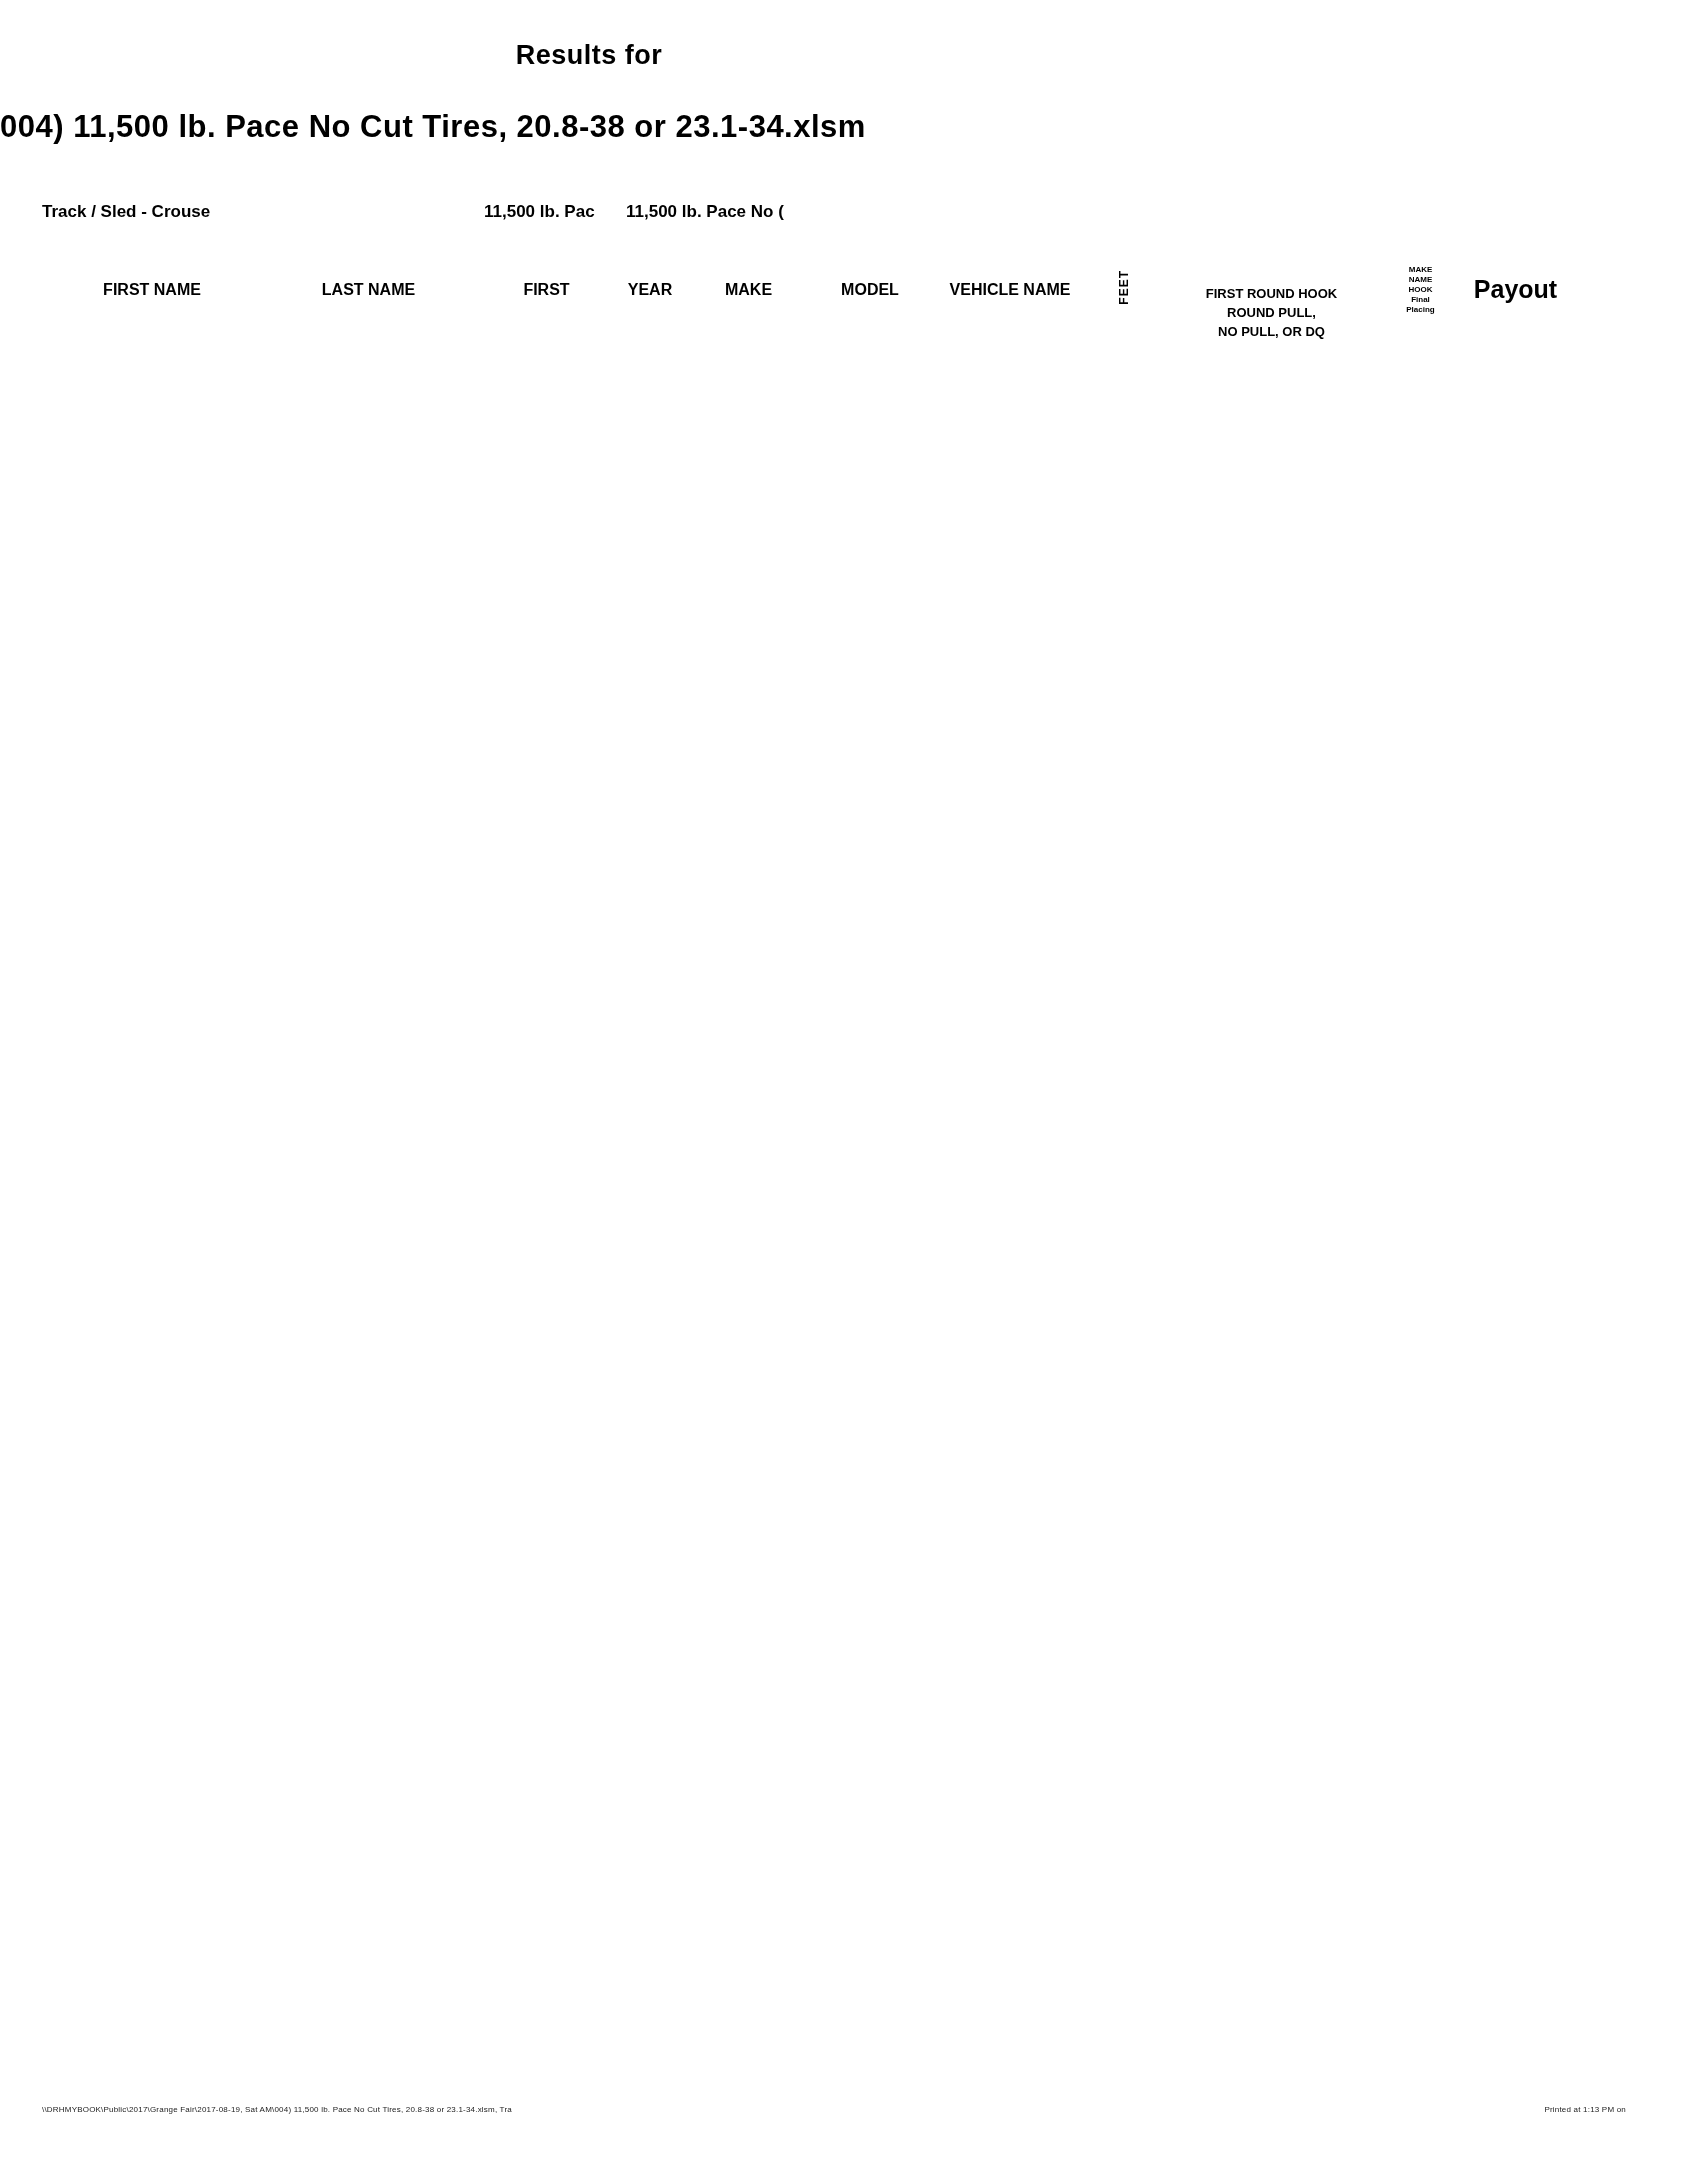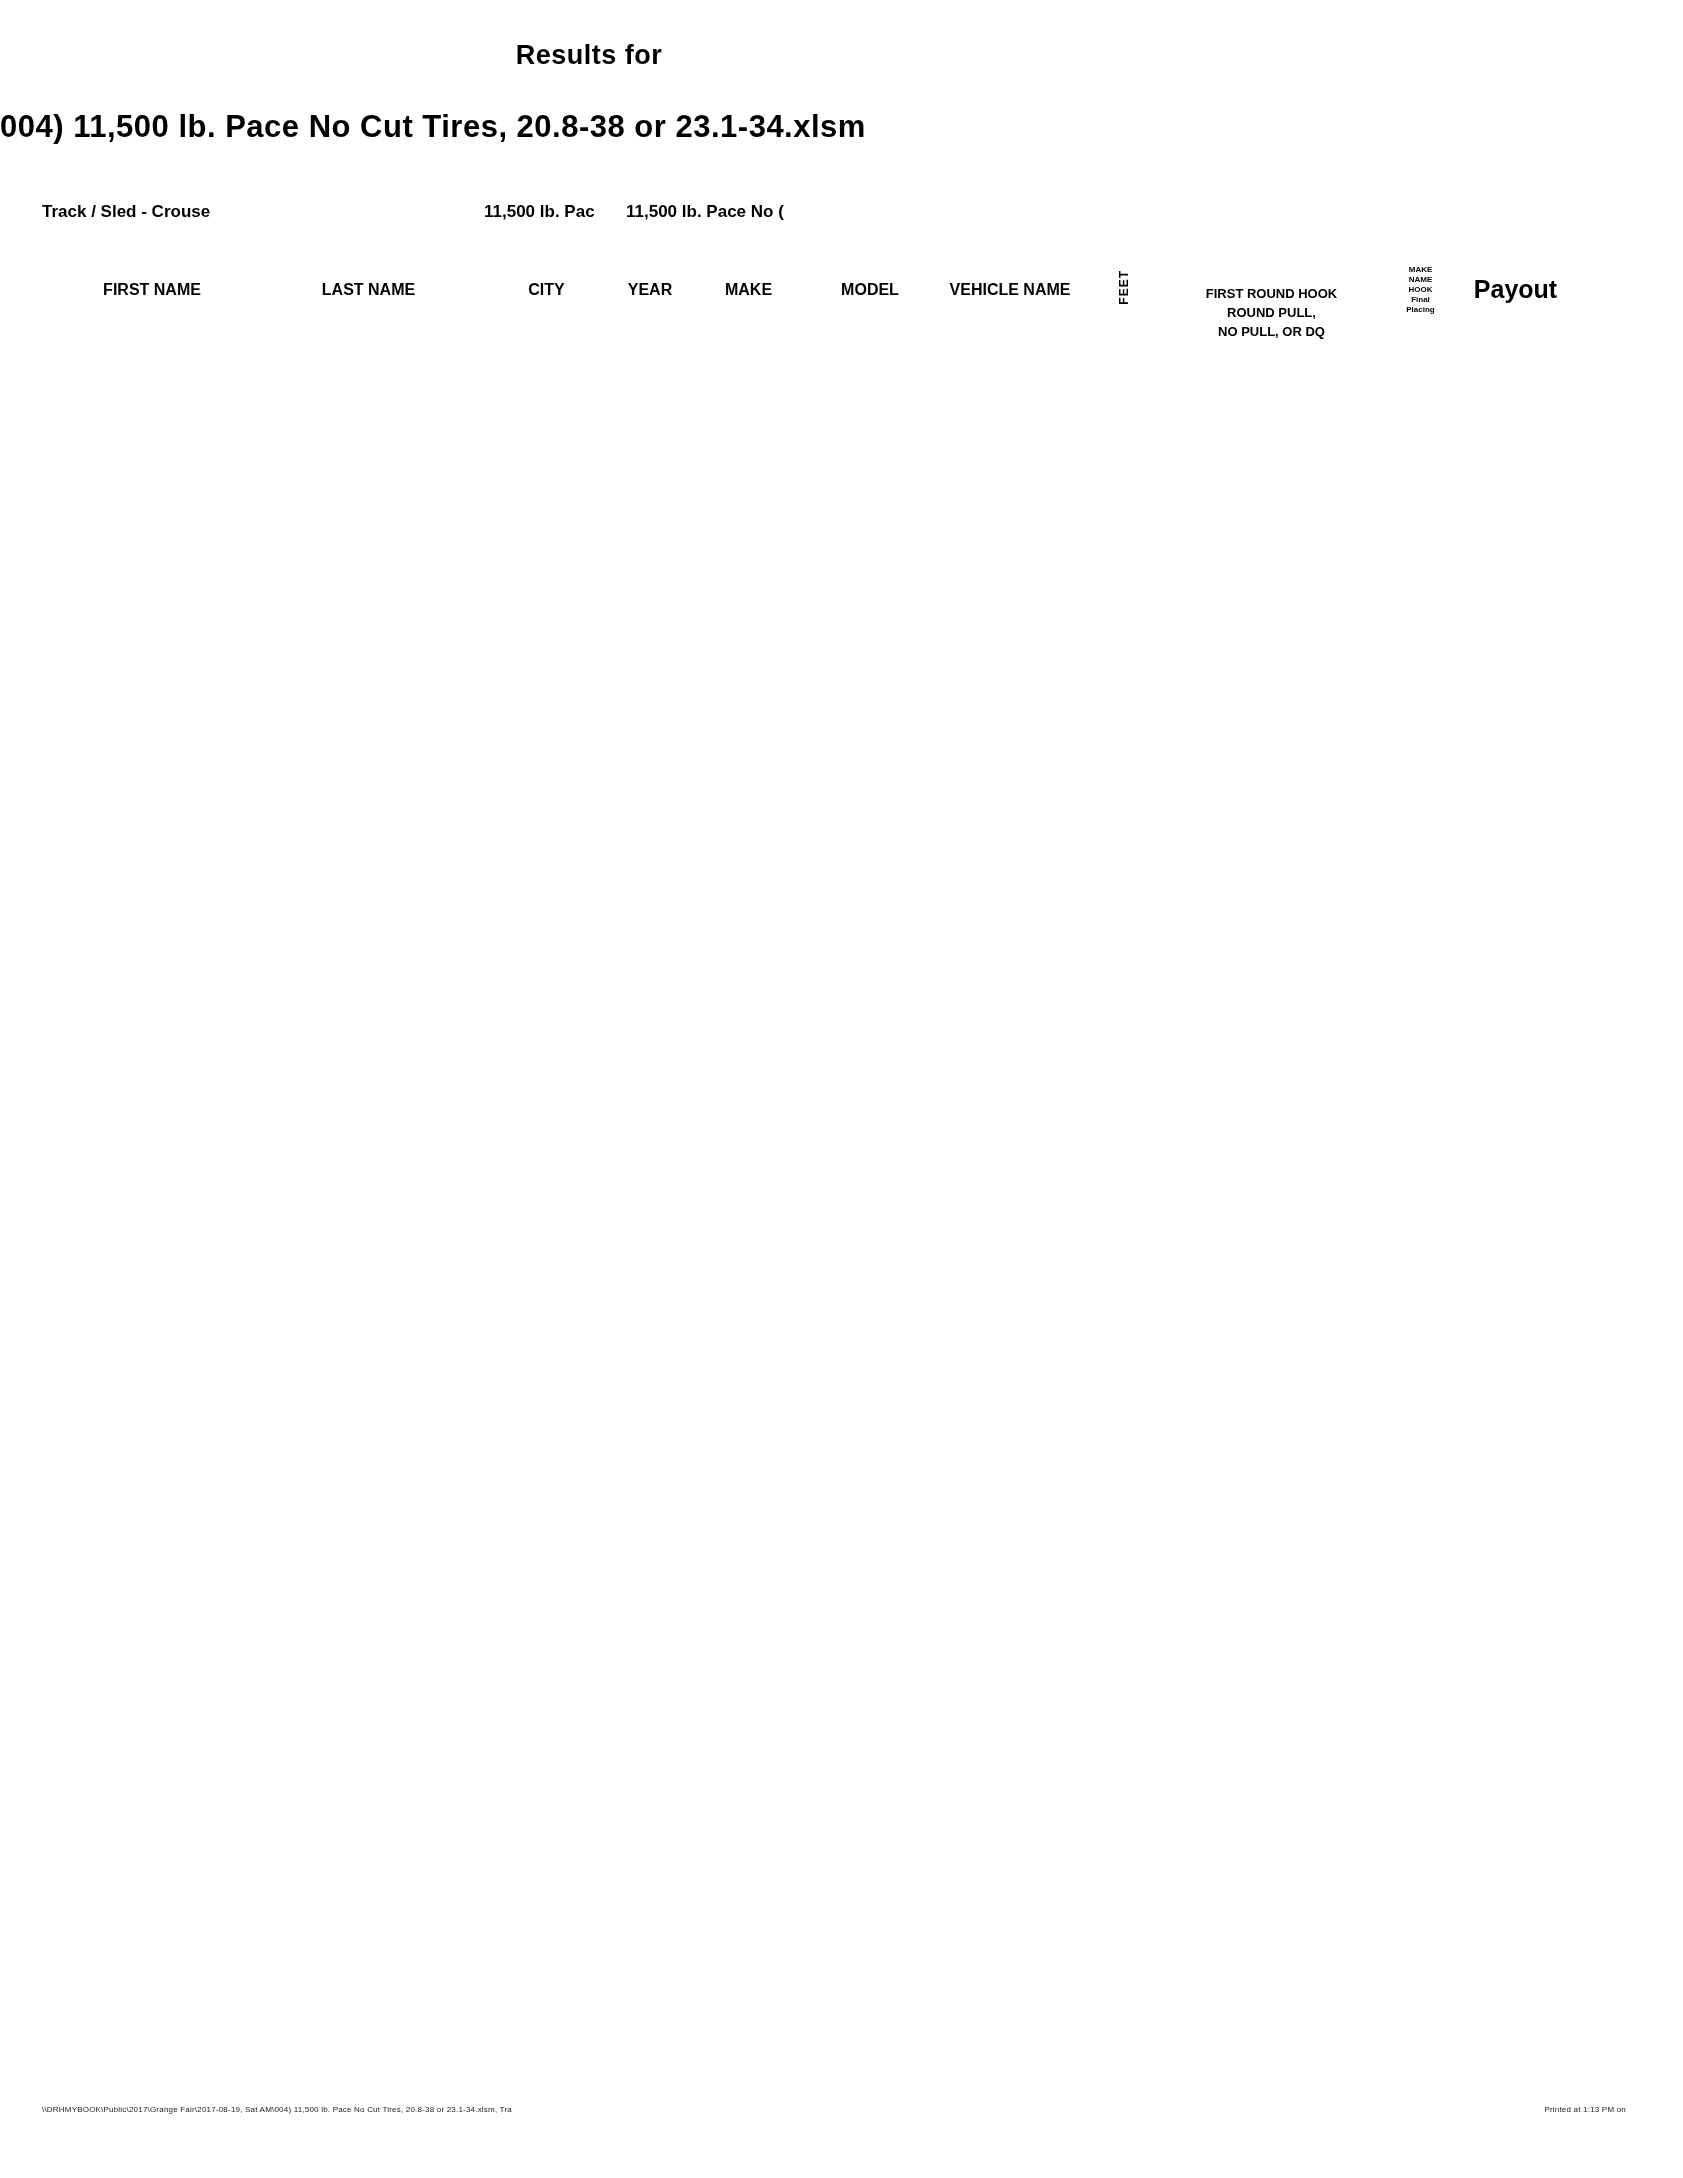--- a/index.html
+++ b/index.html
@@ -80,21 +80,21 @@
     <col style="width:170px">
       <col style="width:57px">
       <col style="width:239px">
     <col style="width:59px">
       <col style="width:118px">
   </colgroup>
   <thead>
     <tr>
       <td>FIRST NAME</td>
       <td>LAST NAME</td>
-      <td>CITY</td>
+      <td>FIRST</td>
       <td>YEAR</td>
       <td>MAKE</td>
       <td>MODEL</td>
       <td>VEHICLE NAME</td>
       <td>
         <span class="feet-head">FEET</span>
       </td>
       <td>
         <div class="hook-head">
           <div>FIRST ROUND HOOK</div>

